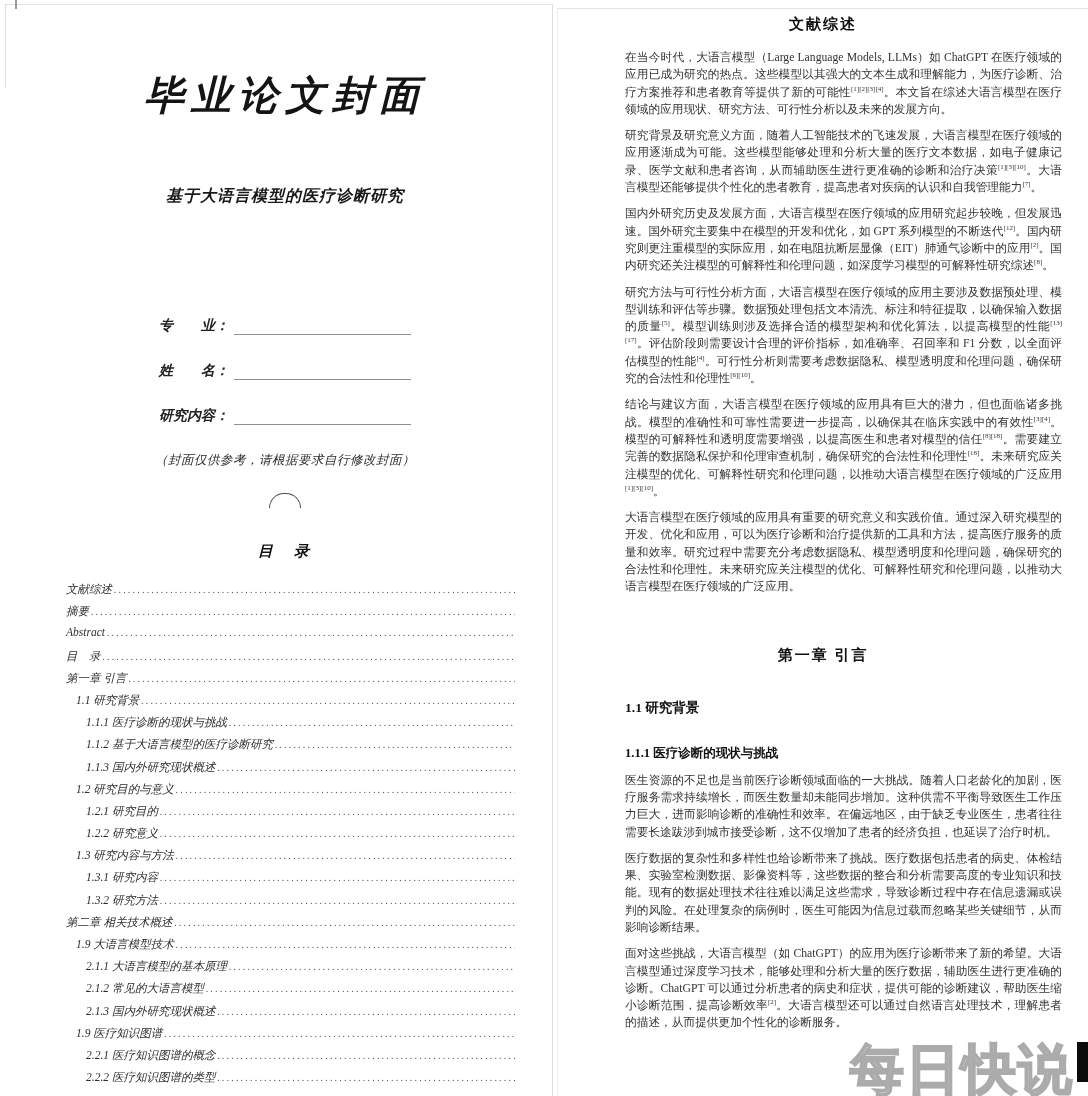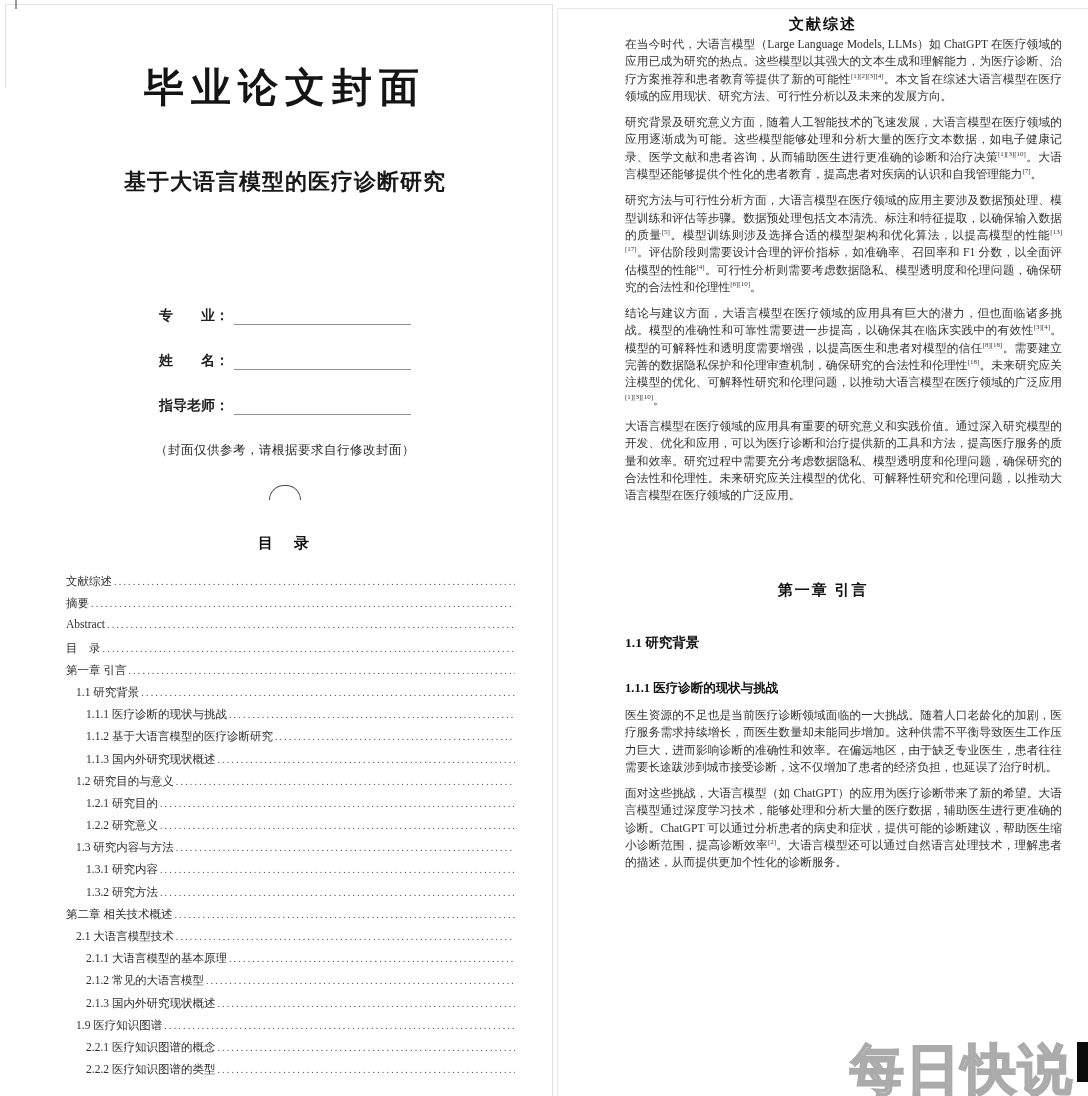--- a/index.html
+++ b/index.html
@@ -10,24 +10,24 @@
   
   .guide{position:absolute;background:#e4e4e4;}
   .guide-h-left{left:5px;top:4px;width:548px;height:1px;}
   .guide-h-right{left:558px;top:8px;width:530px;height:1px;}
   .guide-v-edge{left:5px;top:4px;width:1px;height:84px;background:#dedede;}
   .guide-tick{left:15px;top:0;width:2px;height:9px;background:#9a9a9a;}
   .divider-l{left:552px;top:4px;width:1px;height:1092px;background:#dfdfdf;}
   .divider-r{left:557px;top:8px;width:1px;height:1088px;background:#ececec;}
 
   
-  .left-col{position:absolute;left:17px;top:2px;width:536px;}
+  .left-col{position:absolute;left:17px;top:10px;width:536px;font-style:italic;}
   .cover{height:500px;position:relative;text-align:center;}
   .cover-title{margin:0;padding-top:58px;font-size:40px;letter-spacing:7px;font-weight:bold;color:#141414;}
-  .thesis-title{margin:4px;padding-top:48px;font-size:22px;letter-spacing:1px;font-weight:bold;color:#181818;}
+  .thesis-title{margin:15px;padding-top:48px;font-size:16px;letter-spacing:1px;font-weight:bold;color:#181818;}
   .fields{width:252px;margin:110px auto 0;text-align:left;}
   .field-row{display:flex;align-items:flex-end;margin-bottom:27px;font-size:14px;font-weight:bold;color:#222;}
   .field-label{white-space:pre;}
   .field-line{flex:1;border-bottom:1px solid #8f8f8f;height:15px;margin-left:5px;}
   .cover-note{margin:18px 0 0;font-size:12.5px;color:#2b2b2b;letter-spacing:0.5px;}
   .arc{position:absolute;left:50%;transform:translateX(-50%);bottom:2px;width:30px;height:14px;
        border:1.6px solid #4a4a4a;border-bottom:none;border-radius:16px 16px 0 0;}
 
   .toc{padding-top:32px;}
   .toc-title{margin:0;text-align:center;font-size:15px;font-weight:bold;letter-spacing:3px;color:#101010;}
@@ -36,21 +36,21 @@
   .toc-row.lv1 .toc-label{padding-left:10px;}
   .toc-row.lv2 .toc-label{padding-left:20px;}
   .toc-dots{flex:1;overflow:hidden;font-size:10px;letter-spacing:2.2px;color:#4a4a4a;margin-left:2px;}
 
   
   .right-col{position:absolute;left:558px;top:8px;width:530px;}
   .page-title{margin:0;text-align:center;font-size:15px;font-weight:bold;letter-spacing:2px;color:#101010;}
   .lit{min-height:532px;}
   .lit .page-title{padding-top:7px;}
   .text-block{width:437px;margin-left:67px;}
-  .lit .text-block{margin-top:2px;}
+  .lit .text-block{margin-top:15px;}
   p.body-para{margin:0 0 9px;font-size:11.7px;line-height:17.3px;text-align:justify;color:#333;}
   p.body-para sup{font-size:7px;line-height:0;vertical-align:super;letter-spacing:0;}
   .ch1 .page-title{padding-top:41px;}
   .sec-heading{margin:34px 0 0;font-size:13.5px;font-weight:bold;color:#111;}
   .subsec-heading{margin:28px 0 10px;font-size:12.5px;font-weight:bold;color:#111;}
 
   
   .watermark{
     position:absolute;right:14px;top:1034px;z-index:5;
     font-family:"Liberation Sans","DejaVu Sans",sans-serif;
@@ -82,21 +82,21 @@
       <div class="fields">
         <div class="field-row">
           <span class="field-label">专　　业：</span>
           <span class="field-line"></span>
         </div>
         <div class="field-row">
           <span class="field-label">姓　　名：</span>
           <span class="field-line"></span>
         </div>
         <div class="field-row">
-          <span class="field-label">指导老师：</span>
+          <span class="field-label">研究内容：</span>
           <span class="field-line"></span>
         </div>
       </div>
       <p class="cover-note">（封面仅供参考，请根据要求自行修改封面）</p>
       <div class="arc"></div>
     </section>
 
     <section class="toc">
       <h3 class="toc-title">目　录</h3>
       <div class="toc-list">
@@ -158,21 +158,21 @@
           </div>
           <div class="toc-row lv2">
             <span class="toc-label">1.3.2 研究方法</span>
             <span class="toc-dots">..........................................................................................................................................................................</span>
           </div>
           <div class="toc-row lv0">
             <span class="toc-label">第二章 相关技术概述</span>
             <span class="toc-dots">..........................................................................................................................................................................</span>
           </div>
           <div class="toc-row lv1">
-            <span class="toc-label">2.1 大语言模型技术</span>
+            <span class="toc-label">1.9 大语言模型技术</span>
             <span class="toc-dots">..........................................................................................................................................................................</span>
           </div>
           <div class="toc-row lv2">
             <span class="toc-label">2.1.1 大语言模型的基本原理</span>
             <span class="toc-dots">..........................................................................................................................................................................</span>
           </div>
           <div class="toc-row lv2">
             <span class="toc-label">2.1.2 常见的大语言模型</span>
             <span class="toc-dots">..........................................................................................................................................................................</span>
           </div>
@@ -197,33 +197,35 @@
 
   </div>
 
   <div class="right-col">
 
     <section class="lit">
       <h3 class="page-title">文献综述</h3>
       <div class="text-block" id="lit-paras">
           <p class="body-para">在当今时代，大语言模型（Large Language Models, LLMs）如 ChatGPT 在医疗领域的应用已成为研究的热点。这些模型以其强大的文本生成和理解能力，为医疗诊断、治疗方案推荐和患者教育等提供了新的可能性<sup>[1][2][3][4]</sup>。本文旨在综述大语言模型在医疗领域的应用现状、研究方法、可行性分析以及未来的发展方向。</p>
           <p class="body-para">研究背景及研究意义方面，随着人工智能技术的飞速发展，大语言模型在医疗领域的应用逐渐成为可能。这些模型能够处理和分析大量的医疗文本数据，如电子健康记录、医学文献和患者咨询，从而辅助医生进行更准确的诊断和治疗决策<sup>[1][3][10]</sup>。大语言模型还能够提供个性化的患者教育，提高患者对疾病的认识和自我管理能力<sup>[7]</sup>。</p>
+          <p class="body-para">国内外研究历史及发展方面，大语言模型在医疗领域的应用研究起步较晚，但发展迅速。国外研究主要集中在模型的开发和优化，如 GPT 系列模型的不断迭代<sup>[12]</sup>。国内研究则更注重模型的实际应用，如在电阻抗断层显像（EIT）肺通气诊断中的应用<sup>[2]</sup>。国内研究还关注模型的可解释性和伦理问题，如深度学习模型的可解释性研究综述<sup>[8]</sup>。</p>
           <p class="body-para">研究方法与可行性分析方面，大语言模型在医疗领域的应用主要涉及数据预处理、模型训练和评估等步骤。数据预处理包括文本清洗、标注和特征提取，以确保输入数据的质量<sup>[5]</sup>。模型训练则涉及选择合适的模型架构和优化算法，以提高模型的性能<sup>[13][17]</sup>。评估阶段则需要设计合理的评价指标，如准确率、召回率和 F1 分数，以全面评估模型的性能<sup>[4]</sup>。可行性分析则需要考虑数据隐私、模型透明度和伦理问题，确保研究的合法性和伦理性<sup>[6][10]</sup>。</p>
           <p class="body-para">结论与建议方面，大语言模型在医疗领域的应用具有巨大的潜力，但也面临诸多挑战。模型的准确性和可靠性需要进一步提高，以确保其在临床实践中的有效性<sup>[3][4]</sup>。模型的可解释性和透明度需要增强，以提高医生和患者对模型的信任<sup>[8][18]</sup>。需要建立完善的数据隐私保护和伦理审查机制，确保研究的合法性和伦理性<sup>[18]</sup>。未来研究应关注模型的优化、可解释性研究和伦理问题，以推动大语言模型在医疗领域的广泛应用<sup>[1][3][10]</sup>。</p>
           <p class="body-para">大语言模型在医疗领域的应用具有重要的研究意义和实践价值。通过深入研究模型的开发、优化和应用，可以为医疗诊断和治疗提供新的工具和方法，提高医疗服务的质量和效率。研究过程中需要充分考虑数据隐私、模型透明度和伦理问题，确保研究的合法性和伦理性。未来研究应关注模型的优化、可解释性研究和伦理问题，以推动大语言模型在医疗领域的广泛应用。</p>
         </div>
     </section>
 
     <section class="ch1">
       <h3 class="page-title">第一章 引言</h3>
       <div class="text-block">
         <h4 class="sec-heading">1.1 研究背景</h4>
         <h5 class="subsec-heading">1.1.1 医疗诊断的现状与挑战</h5>
         <div id="ch1-paras">
             <p class="body-para">医生资源的不足也是当前医疗诊断领域面临的一大挑战。随着人口老龄化的加剧，医疗服务需求持续增长，而医生数量却未能同步增加。这种供需不平衡导致医生工作压力巨大，进而影响诊断的准确性和效率。在偏远地区，由于缺乏专业医生，患者往往需要长途跋涉到城市接受诊断，这不仅增加了患者的经济负担，也延误了治疗时机。</p>
+            <p class="body-para">医疗数据的复杂性和多样性也给诊断带来了挑战。医疗数据包括患者的病史、体检结果、实验室检测数据、影像资料等，这些数据的整合和分析需要高度的专业知识和技能。现有的数据处理技术往往难以满足这些需求，导致诊断过程中存在信息遗漏或误判的风险。在处理复杂的病例时，医生可能因为信息过载而忽略某些关键细节，从而影响诊断结果。</p>
             <p class="body-para">面对这些挑战，大语言模型（如 ChatGPT）的应用为医疗诊断带来了新的希望。大语言模型通过深度学习技术，能够处理和分析大量的医疗数据，辅助医生进行更准确的诊断。ChatGPT 可以通过分析患者的病史和症状，提供可能的诊断建议，帮助医生缩小诊断范围，提高诊断效率<sup>[2]</sup>。大语言模型还可以通过自然语言处理技术，理解患者的描述，从而提供更加个性化的诊断服务。</p>
           </div>
       </div>
     </section>
 
   </div>
 
   <div class="watermark">每日快说</div>
   <div class="black-bar"></div>
 

